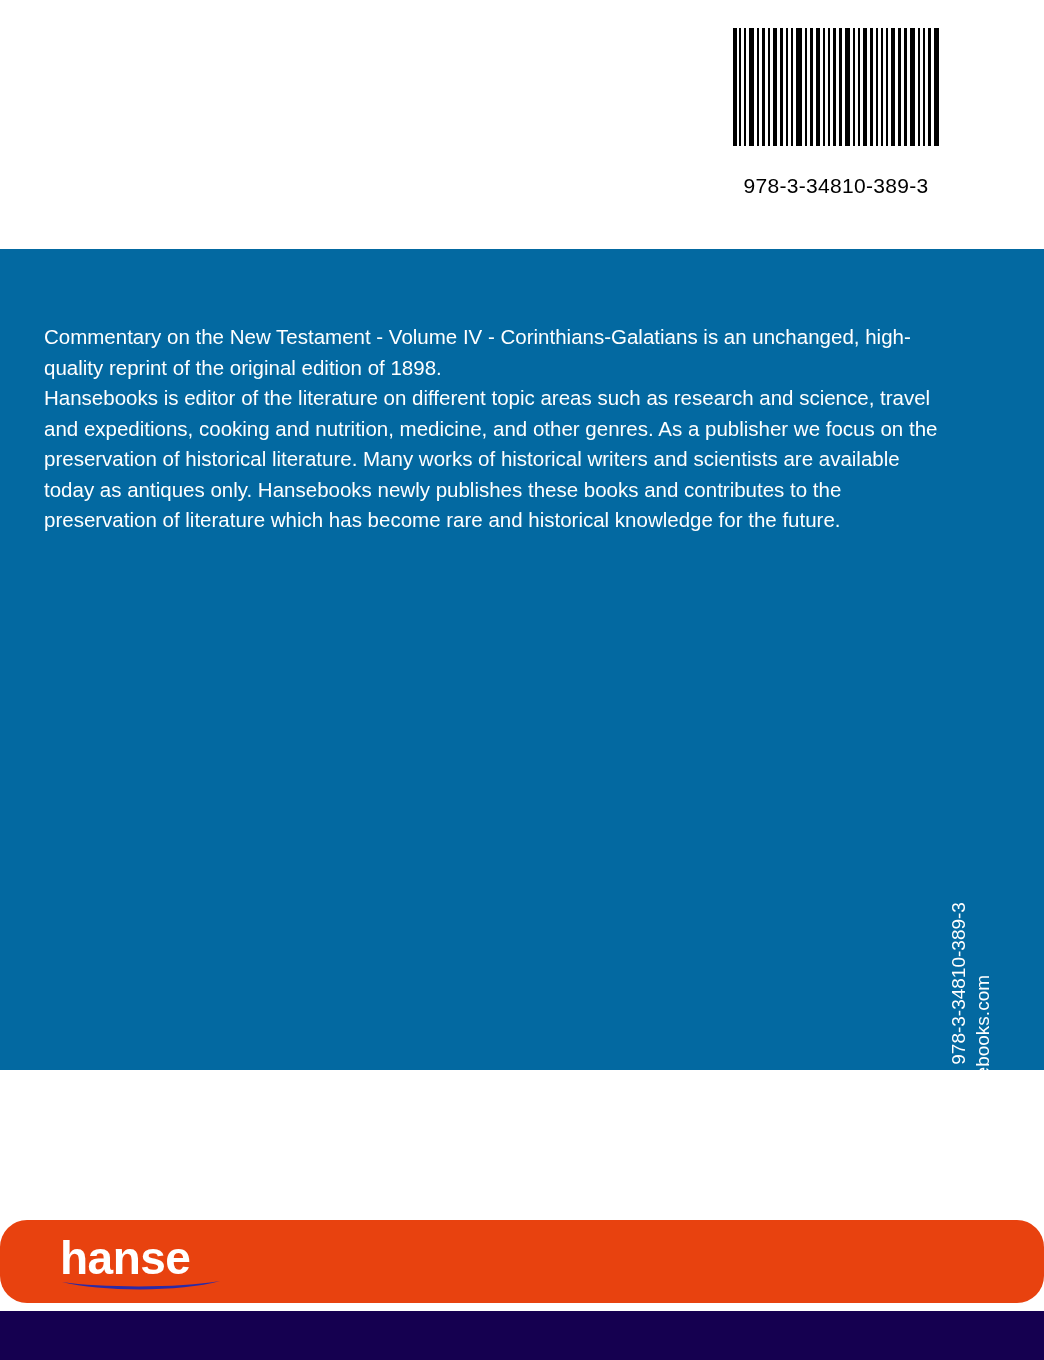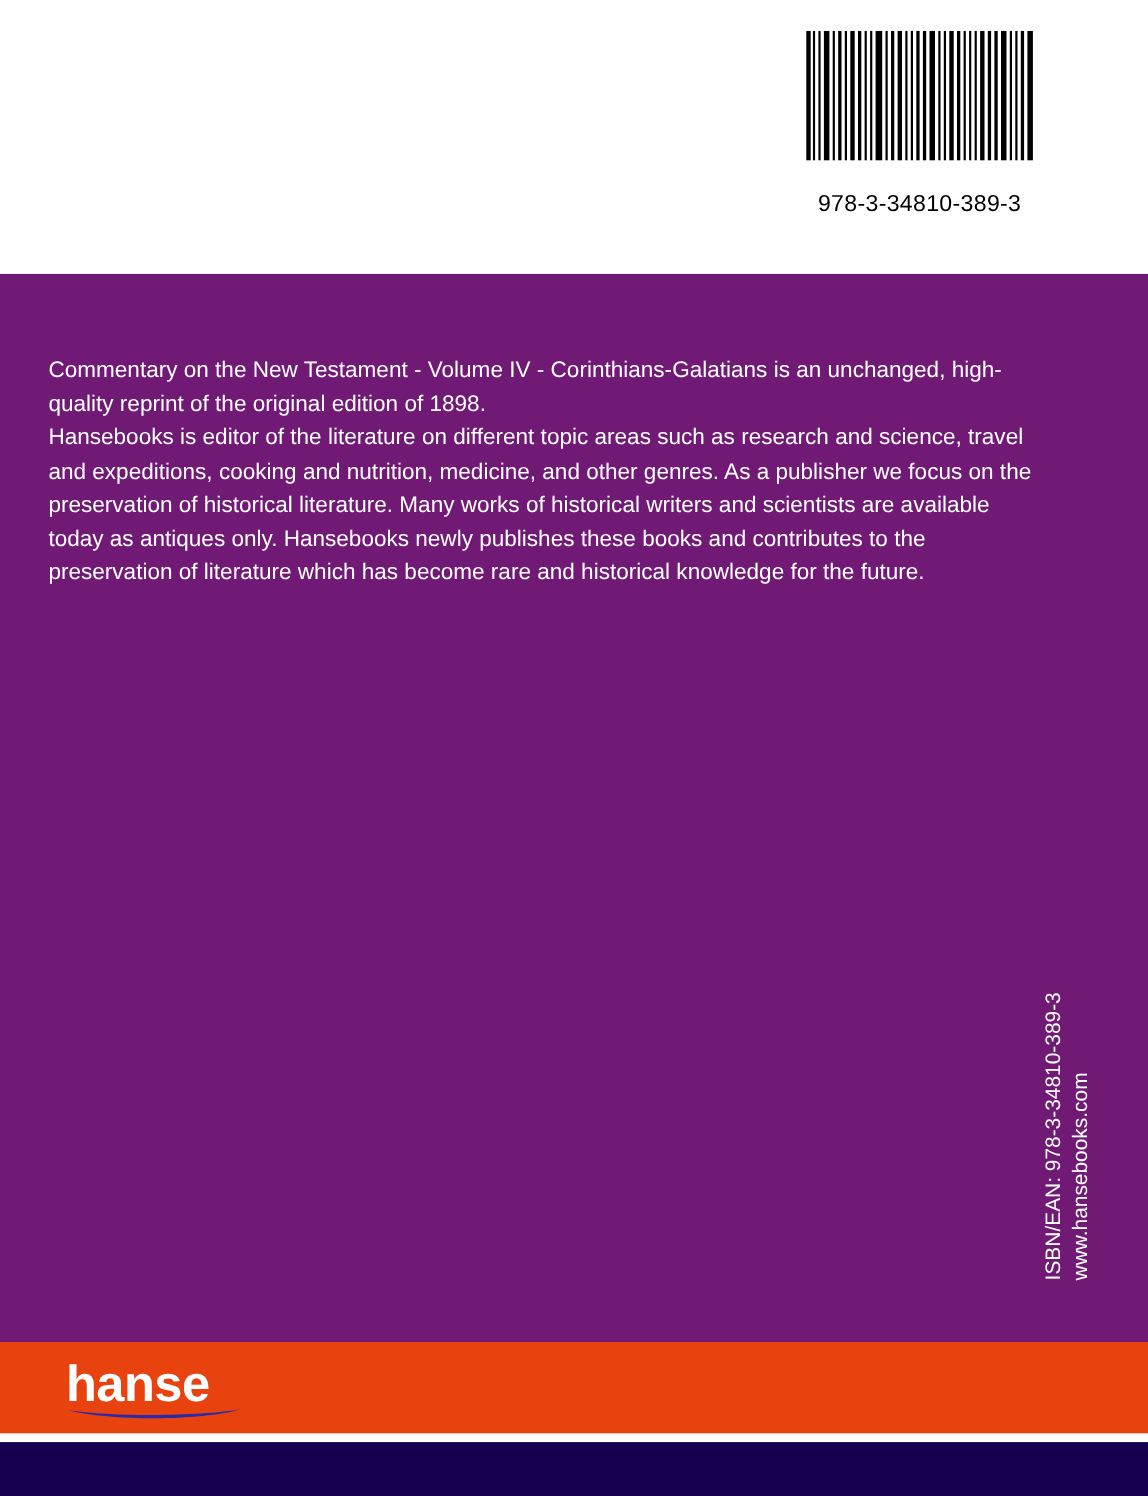--- a/index.html
+++ b/index.html
@@ -52,22 +52,22 @@
     letter-spacing: 0.3px;
     font-family: "Liberation Sans", sans-serif;
   }
 
   
   .navy-panel {
     position: absolute;
     left: 0;
     top: 249px;
     width: 1044px;
-    height: 971px;
-    background: #701a75;
+    height: 821px;
+    background: #0369a1;
   }
 
   .blurb {
     position: absolute;
     left: 44px;
     top: 73px;
     width: 898px;
     color: #ffffff;
     font-size: 20.5px;
     line-height: 30.5px;
@@ -99,20 +99,21 @@
   .vertical-info .vline.second { left: 32px; }
 
   
   .orange-band {
     position: absolute;
     left: 0;
     top: 1220px;
     width: 1044px;
     height: 83px;
     background: #e8420f;
+    border-radius: 27px;
   }
 
   .logo {
     position: absolute;
     left: 60px;
     top: 14px;
     width: 220px;
     height: 62px;
   }
   .logo-text {

